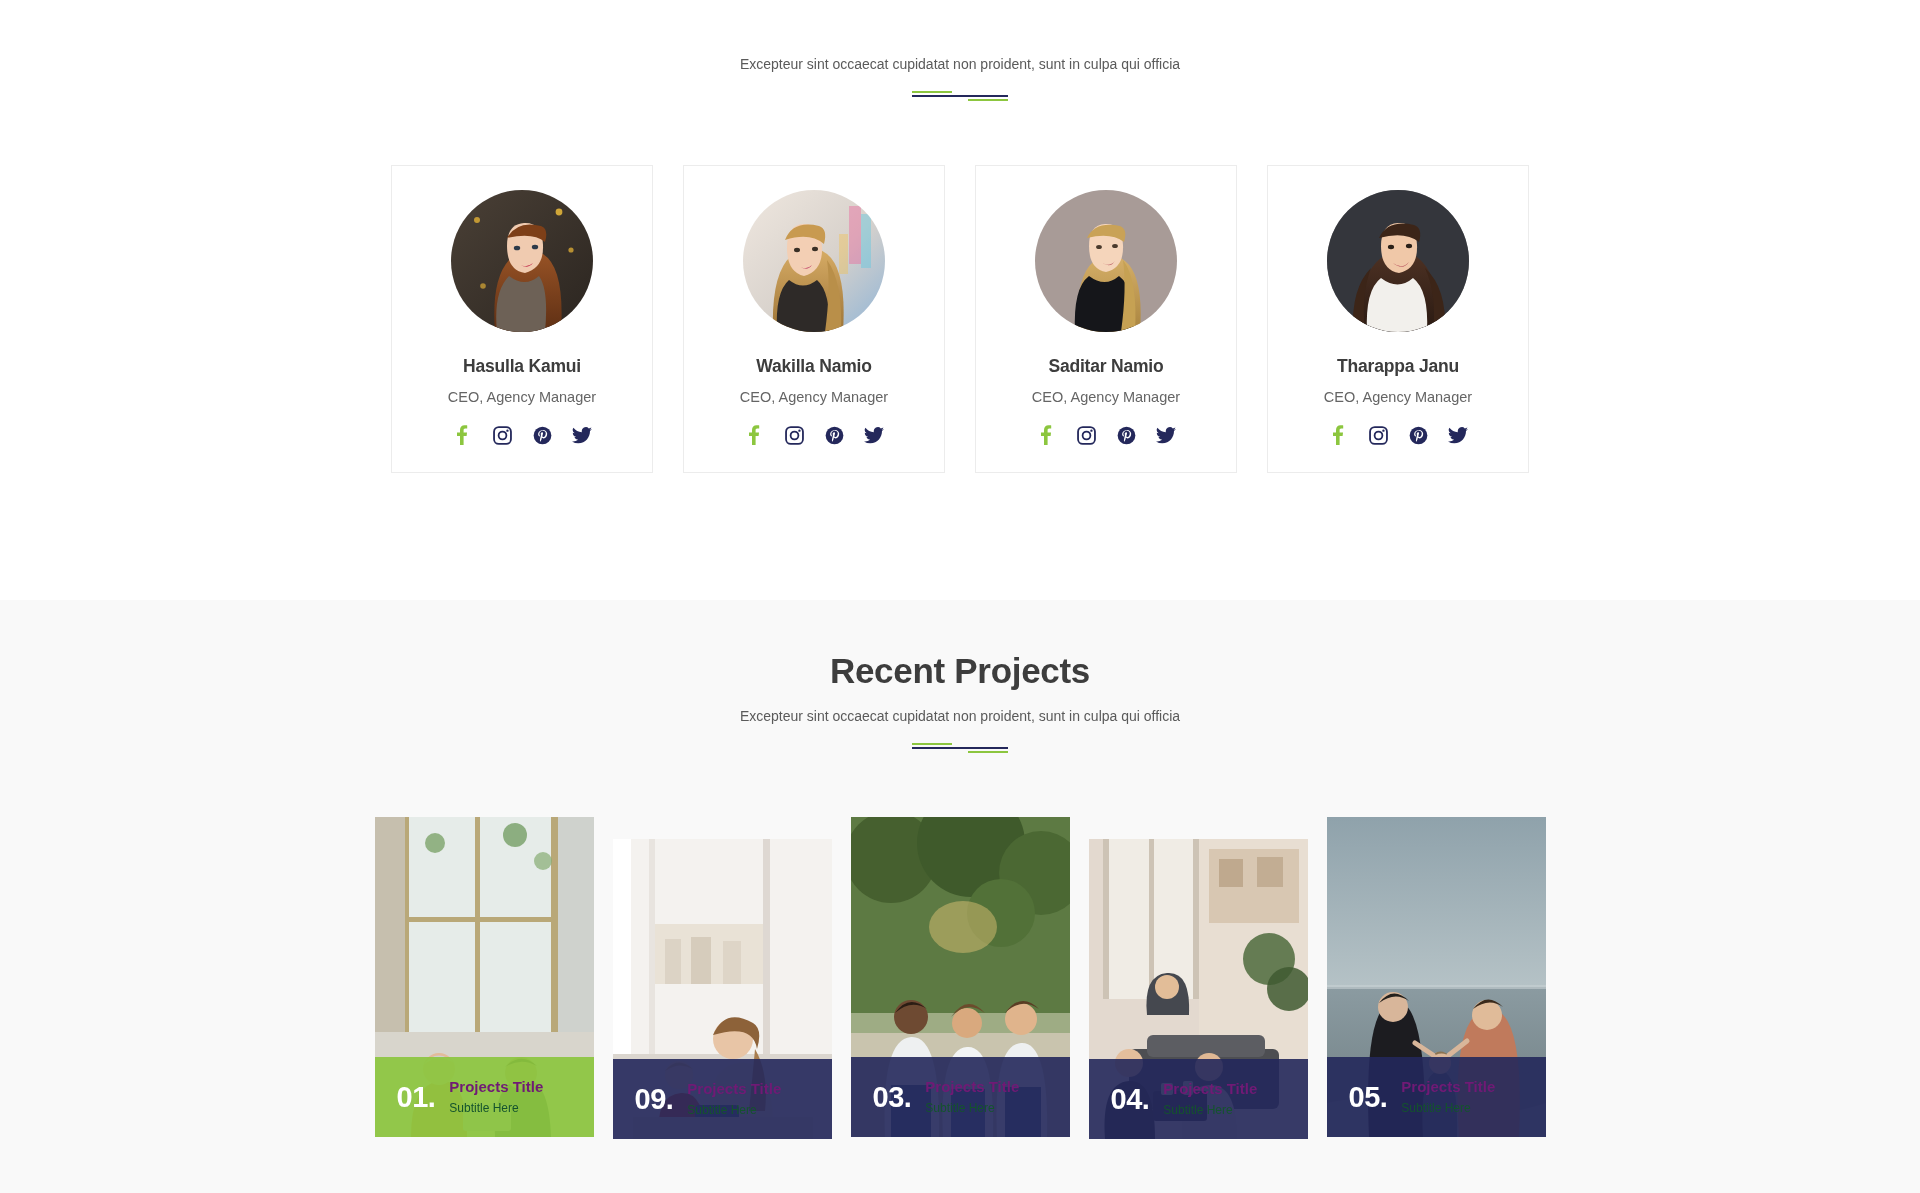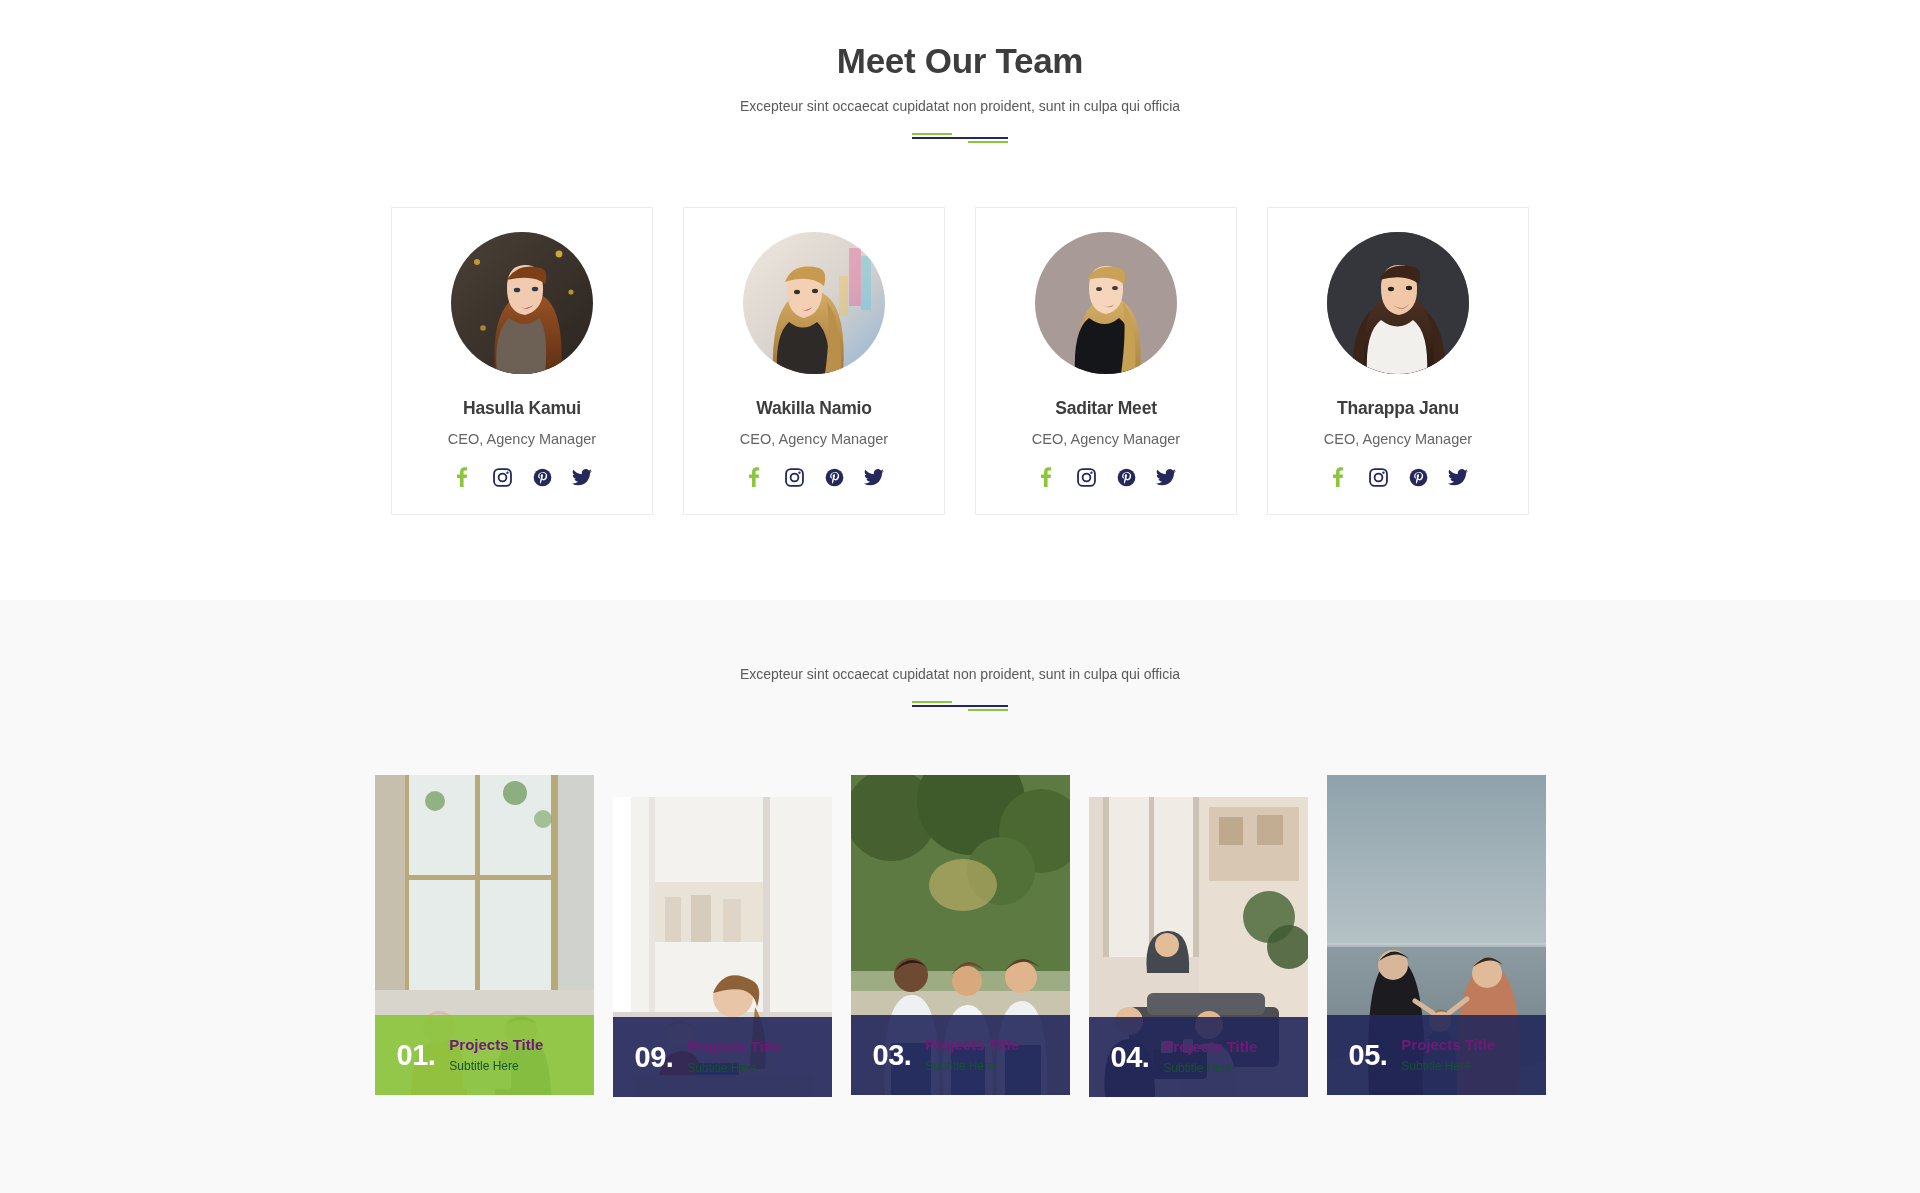--- a/index.html
+++ b/index.html
@@ -188,21 +188,20 @@
     color: #14532d;
     line-height: 1.1;
   }
 </style>
 </head>
 <body>
 
 <div class="page">
 
   <section class="section section-team">
-    <h2 class="sec-title">Meet Our Team</h2>
     <p class="sec-subtitle">Excepteur sint occaecat cupidatat non proident, sunt in culpa qui officia</p>
 
     <div class="divider">
       <span class="bar-green-top"></span>
       <span class="bar-main"></span>
       <span class="bar-green-bottom"></span>
     </div>
 
     <div class="team-row">
 
@@ -333,21 +332,21 @@
             <path d="M42 142 q-2 -54 16 -70 q16 -14 32 -1 q19 15 15 71 z" fill="url(#hair3)"></path>
             <path d="M54 56 q0 -21 16 -22 q17 -1 18 21 q1 23 -17 27 q-17 -3 -17 -26z" fill="#f5d5bb"></path>
             <path d="M52 48 q8 -17 33 -12 q8 3 4 16 q-13 -10 -37 -4z" fill="#c9a257"></path>
             <ellipse cx="64" cy="57" rx="2.9" ry="2.1" fill="#4a3a2c"></ellipse>
             <ellipse cx="80" cy="56" rx="2.9" ry="2.1" fill="#4a3a2c"></ellipse>
             <path d="M66 72 q8 6 14 -1 q-5 8 -14 1z" fill="#b85a62"></path>
             <path d="M54 86 q16 12 30 0 q16 12 14 56 h-58 q-2 -44 14 -56z" fill="#15161a"></path>
             <path d="M88 70 q15 20 12 72 h-14 q6 -44 2 -72z" fill="#c6a153"></path>
           </svg>
         </div>
-        <div class="member-name">Saditar Meet</div>
+        <div class="member-name">Saditar Namio</div>
         <div class="member-role">CEO, Agency Manager</div>
         <div class="socials">
           <a class="s-ico">
             <svg width="12" height="20" viewBox="0 0 12 20">
                 <path d="M7.6 20v-9h3l.45-3.5H7.6V5.27c0-1 .28-1.7 1.73-1.7H11.2V.44C10.88.4 9.78.3 8.5.3 5.83.3 4 1.93 4 4.93V7.5H1v3.5h3V20z" fill="#8cc63f"></path>
               </svg>
           </a>
           <a class="s-ico">
             <svg width="19" height="19" viewBox="0 0 20 20">
                 <rect x="1.1" y="1.1" width="17.8" height="17.8" rx="5" fill="none" stroke="#24285b" stroke-width="1.9"></rect>
@@ -417,20 +416,21 @@
                 <path d="M20 2.03a8 8 0 0 1-2.36.65A4.1 4.1 0 0 0 19.44.42a8.2 8.2 0 0 1-2.6 1A4.1 4.1 0 0 0 9.87 5.2 11.64 11.64 0 0 1 1.39.75a4.1 4.1 0 0 0 1.27 5.48A4.07 4.07 0 0 1 .8 5.72v.05a4.1 4.1 0 0 0 3.29 4.02 4.1 4.1 0 0 1-1.85.07 4.11 4.11 0 0 0 3.83 2.85A8.23 8.23 0 0 1 0 14.41a11.6 11.6 0 0 0 6.29 1.85c7.55 0 11.68-6.26 11.68-11.69l-.01-.53A8.33 8.33 0 0 0 20 2.03z" fill="#24285b"></path>
               </svg>
           </a>
         </div>
       </div>
 
     </div>
   </section>
 
   <section class="section section-projects">
+    <h2 class="sec-title">Recent Projects</h2>
     <p class="sec-subtitle">Excepteur sint occaecat cupidatat non proident, sunt in culpa qui officia</p>
 
     <div class="divider">
       <span class="bar-green-top"></span>
       <span class="bar-main"></span>
       <span class="bar-green-bottom"></span>
     </div>
 
     <div class="projects-row">
 

